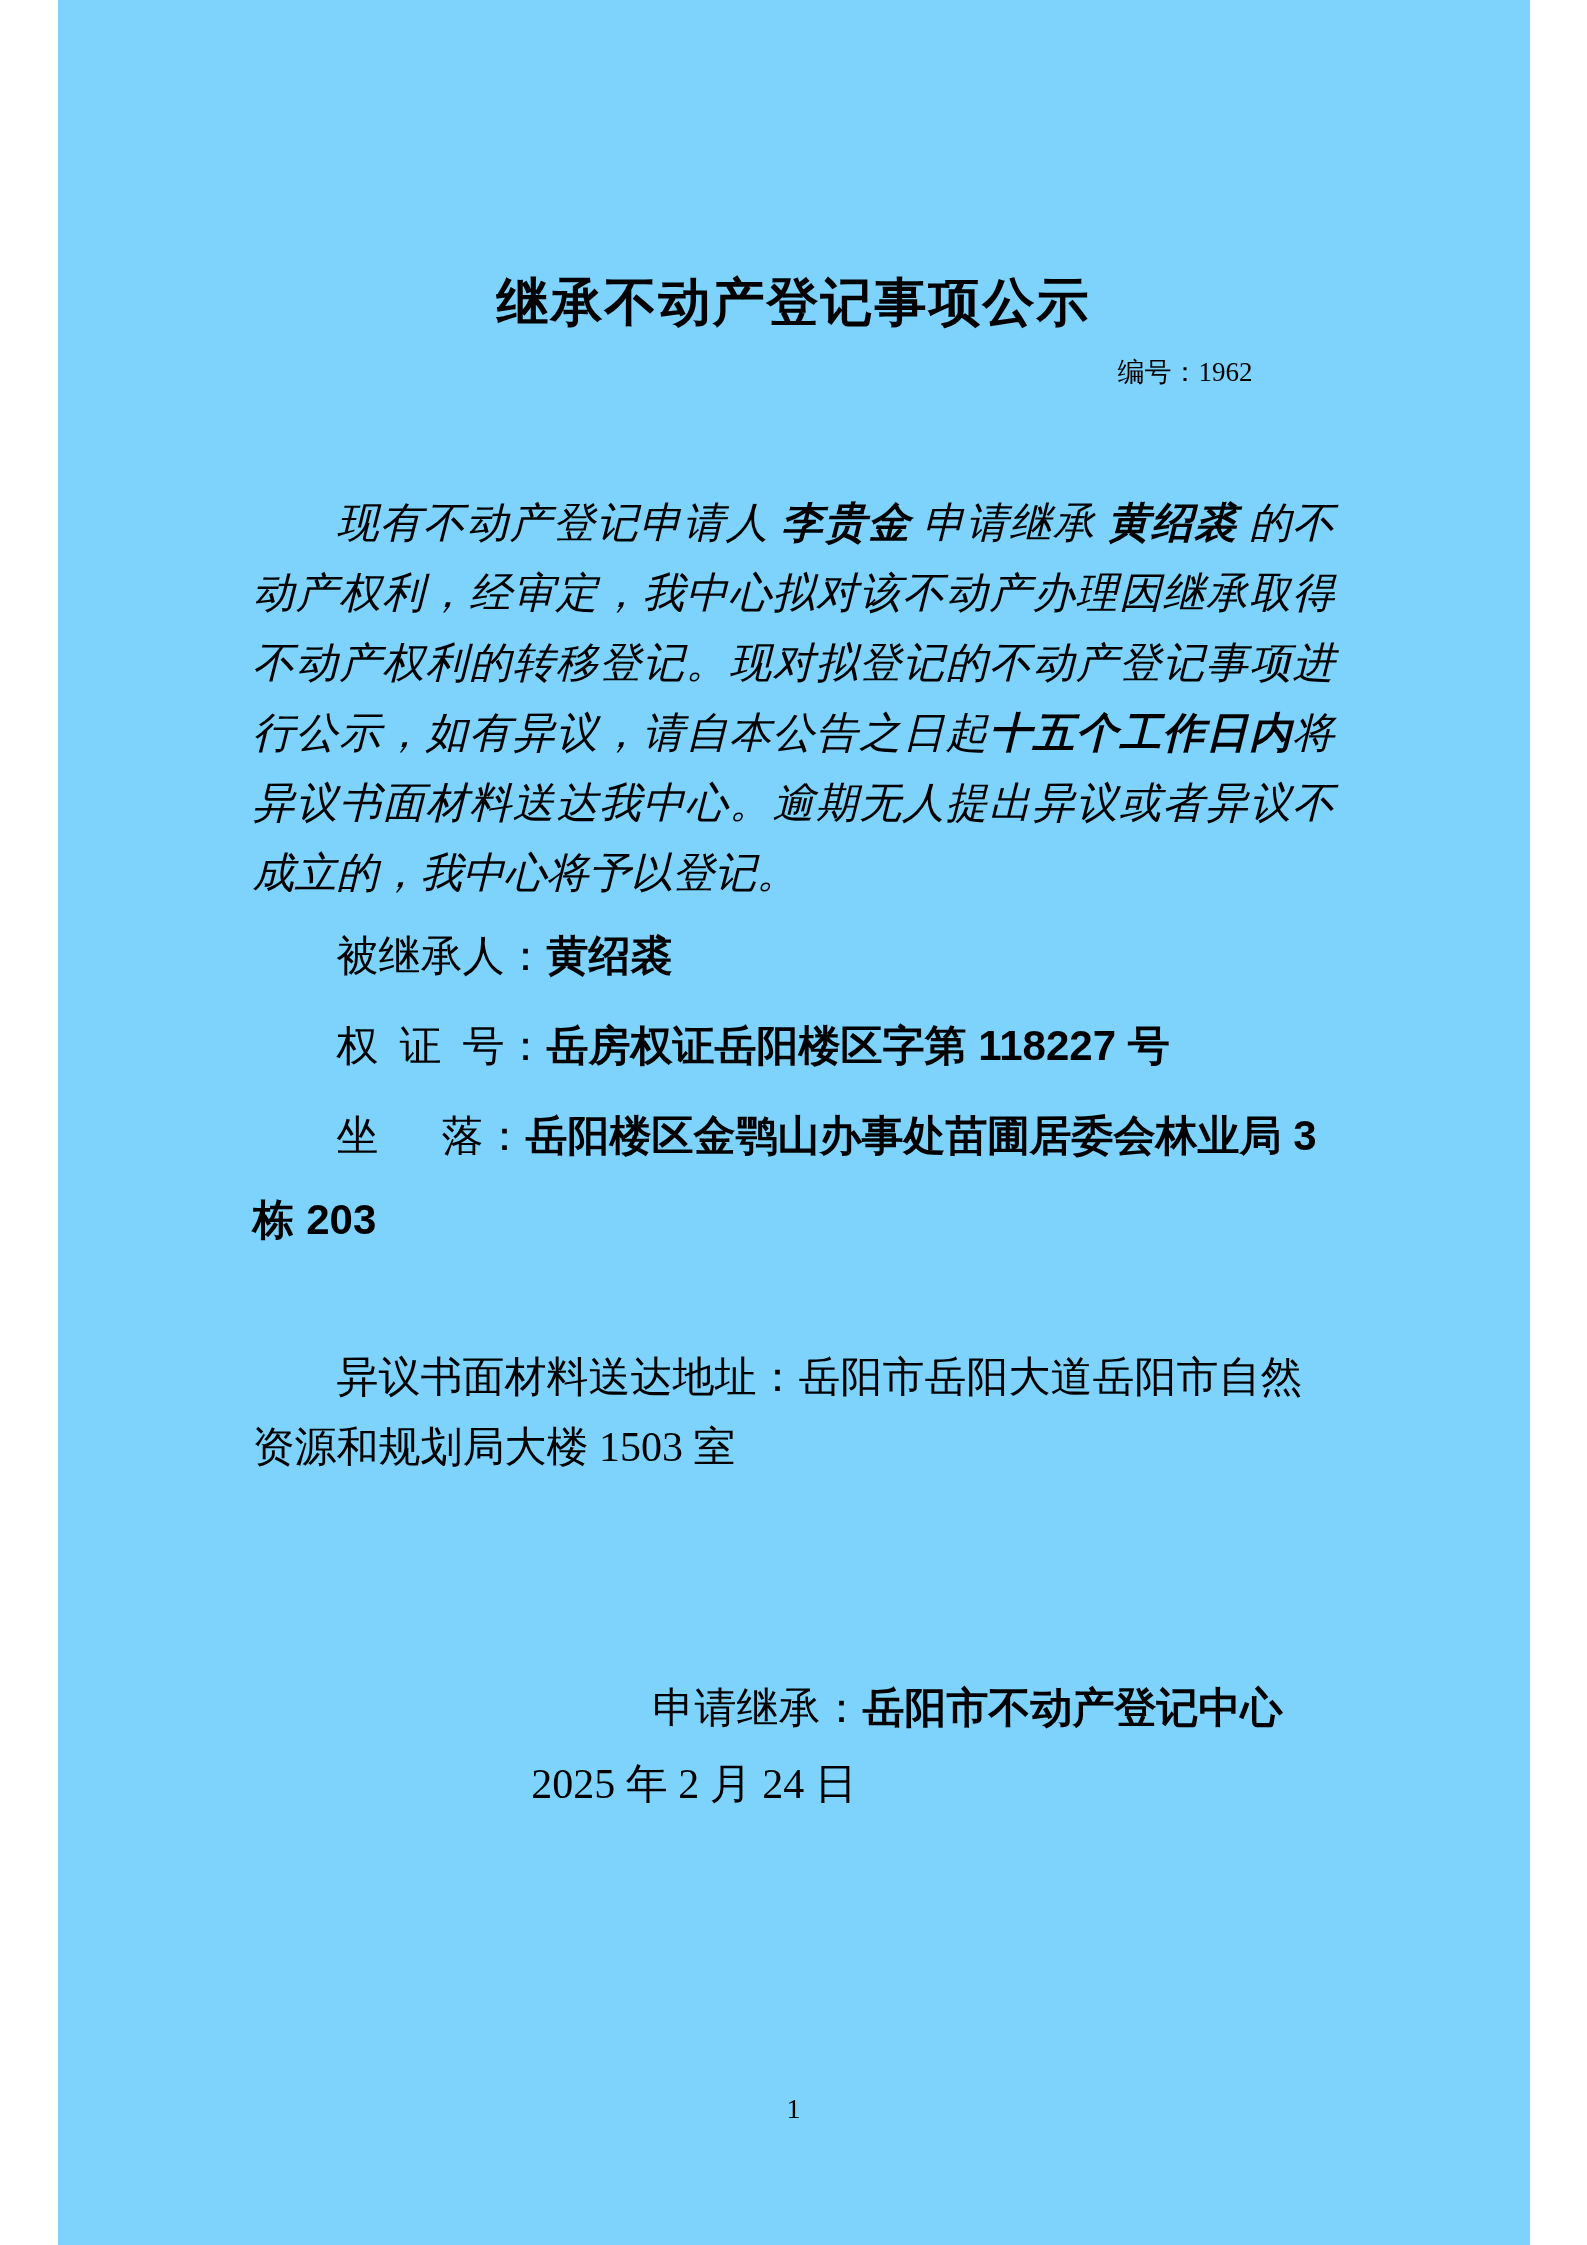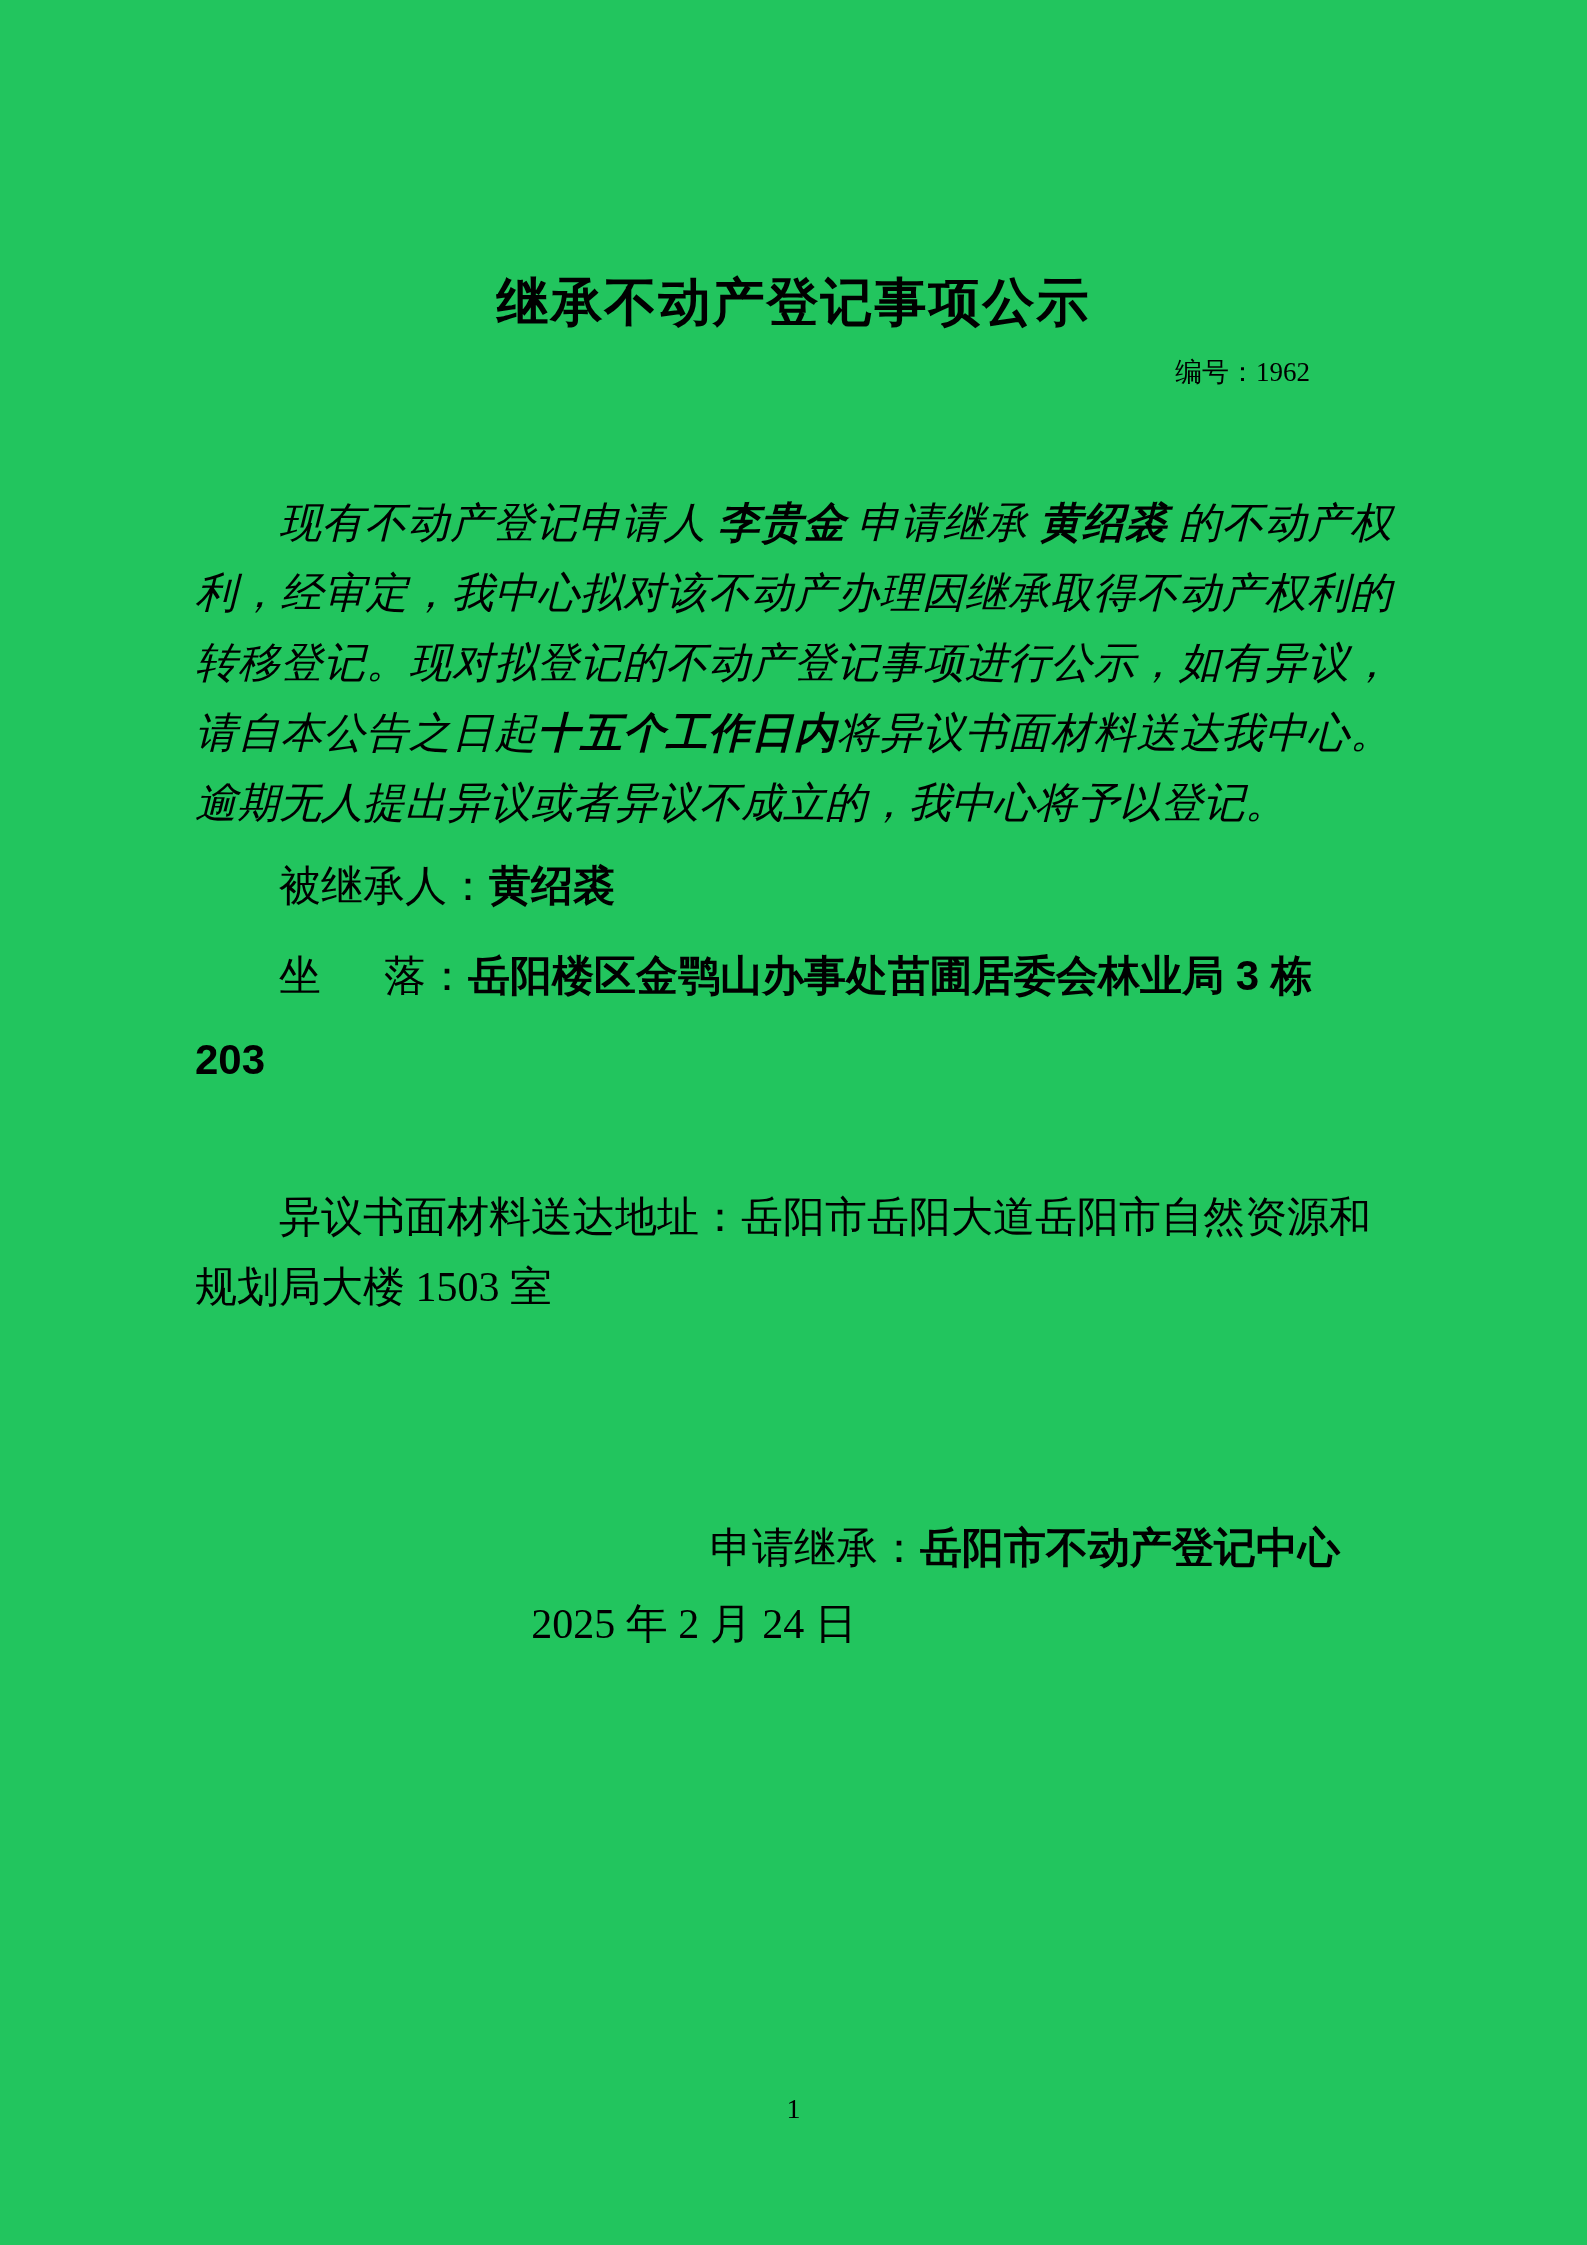--- a/index.html
+++ b/index.html
@@ -2,24 +2,24 @@
 <html><head>
 <meta charset="utf-8">
 <style>
   html, body {
     margin: 0;
     padding: 0;
     background: #ffffff;
   }
   .page {
     position: relative;
-    width: 1587px;
+    width: 1472px;
     height: 2245px;
     margin: 0 auto;
-    background: #22c55e;
+    background: #7dd3fc;
     color: #000000;
     box-sizing: border-box;
     padding: 268px 195px 0 195px;
     font-family: "Liberation Serif", "DejaVu Serif", serif;
     font-size: 42px;
     overflow: hidden;
   }
   .doc-title {
     margin: 0 0 14px 0;
     text-align: center;
@@ -97,20 +97,23 @@
   </div>
 
   <p class="para">
     <span>现有不动产登记申请人 </span><span class="b">李贵金</span><span> 申请继承 </span><span class="b">黄绍裘</span><span> 的不动产权利，经审定，我中心拟对该不动产办理因继承取得不动产权利的转移登记。现对拟登记的不动产登记事项进行公示，如有异议，请自本公告之日起</span><span class="b">十五个工作日内</span><span>将异议书面材料送达我中心。逾期无人提出异议或者异议不成立的，我中心将予以登记。</span>
   </p>
 
   <p class="field">
     <span class="pre">被继承人：</span><span class="b">黄绍裘</span>
   </p>
 
+  <p class="field">
+    <span class="pre">权  证  号：</span><span class="b">岳房权证岳阳楼区字第 118227 号</span>
+  </p>
 
   <p class="field">
     <span class="pre">坐      落：</span><span class="b">岳阳楼区金鹗山办事处苗圃居委会林业局 3 栋 203</span>
   </p>
 
   <p class="addr">异议书面材料送达地址：岳阳市岳阳大道岳阳市自然资源和规划局大楼 1503 室</p>
 
 
   <p class="footer-issuer">
     <span>申请继承：</span><span class="b">岳阳市不动产登记中心</span>

